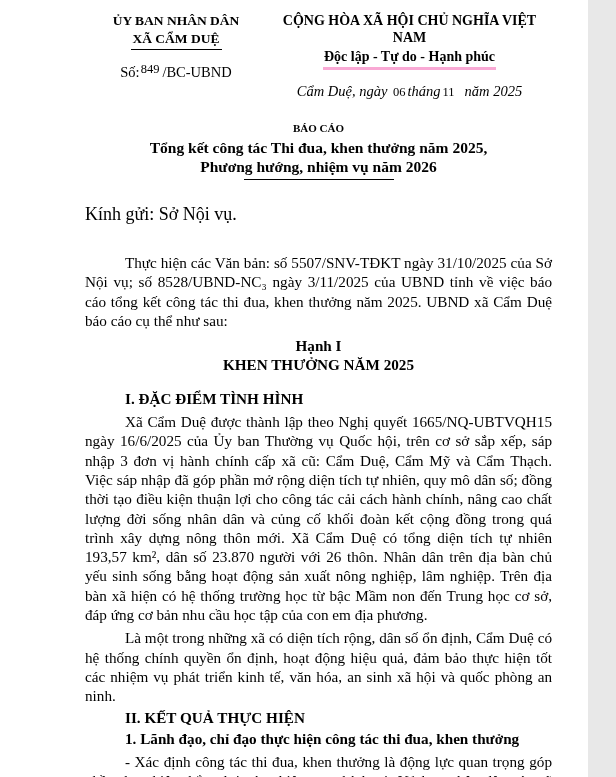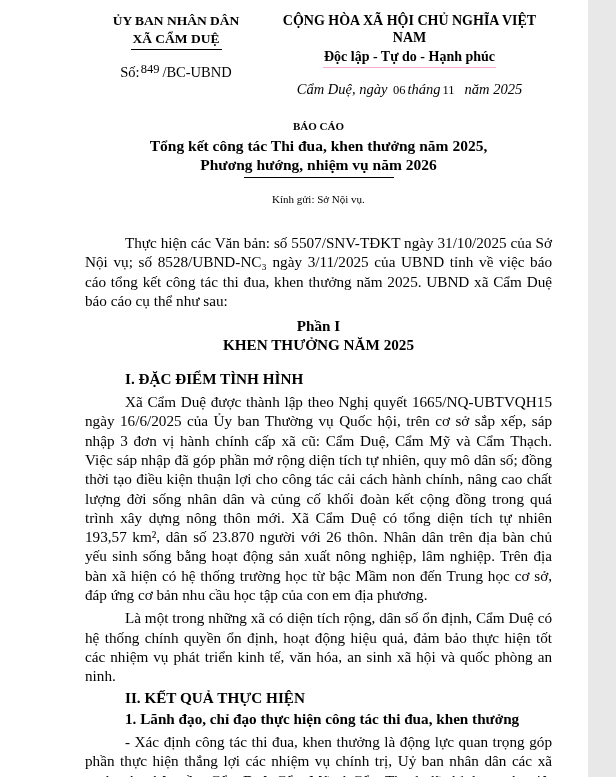--- a/index.html
+++ b/index.html
@@ -13,30 +13,30 @@
   .hdr{display:flex;}
   .hdr-left{width:182px;text-align:center;flex-shrink:0;}
   .hdr-right{flex:1;text-align:center;}
   .org1{font-weight:bold;font-size:13.5px;line-height:17px;}
   .org2-wrap{line-height:18px;}
   .org2{font-weight:bold;font-size:13.5px;display:inline-block;border-bottom:1px solid #000;padding:0 2px 1px 2px;}
   .doc-num{margin-top:14px;font-size:14.5px;}
   .num-raised{font-size:12.5px;position:relative;top:-4px;padding:0 3px 0 1px;}
   .nat1{font-weight:bold;font-size:14px;line-height:17px;}
   .nat2-wrap{line-height:19px;}
-  .nat2{font-weight:bold;font-size:14px;display:inline-block;border-bottom:1px solid #f9a8d4;padding:0 1px 1px 1px;}
+  .nat2{font-weight:bold;font-size:14px;display:inline-block;border-bottom:3px solid #f9a8d4;padding:0 1px 1px 1px;}
   .date-line{margin-top:13px;font-style:italic;font-size:14.5px;}
   .date-num{font-style:normal;font-size:12.5px;padding:0 2px;}
   .date-gap{display:inline-block;width:8px;}
   
   .doc-title{text-align:center;margin-top:19px;}
   .t1{font-weight:bold;font-size:11px;line-height:19px;font-family:Liberation Serif, serif;}
   .t2{font-weight:bold;font-size:15.5px;line-height:19px;}
   .title-rule{width:150px;border-top:1px solid #000;margin:3px auto 0 auto;height:0;}
-  .recipient{text-align:center;margin-top:15px;font-size:11px;}
+  .recipient{margin-top:24px;font-size:18px;}
   
   .para{
     font-size:15.2px;line-height:19.3px;text-align:justify;
     text-indent:40px;margin:7px 0 0 0;
   }
   .para.first{margin-top:28px;}
   .para.tight{margin-top:4px;}
   .part-heading{text-align:center;font-weight:bold;font-size:15.2px;line-height:19.3px;margin-top:6px;}
   .h1{font-weight:bold;font-size:15.2px;line-height:19.3px;text-indent:40px;margin-top:14px;}
   .h1.tight{margin-top:2px;}
@@ -65,21 +65,21 @@
     <div class="t2">Tổng kết công tác Thi đua, khen thưởng năm 2025,</div>
     <div class="t2">Phương hướng, nhiệm vụ năm 2026</div>
     <div class="title-rule"></div>
   </div>
 
   <div class="recipient">Kính gửi: Sở Nội vụ.</div>
 
   <p class="para first">Thực hiện các Văn bản: số 5507/SNV-TĐKT ngày 31/10/2025 của Sở Nội vụ; số 8528/UBND-NC₃ ngày 3/11/2025 của UBND tỉnh về việc báo cáo tổng kết công tác thi đua, khen thưởng năm 2025. UBND xã Cẩm Duệ báo cáo cụ thể như sau:</p>
 
   <div class="part-heading">
-    <div>Phần I</div>
+    <div>Hạnh I</div>
     <div>KHEN THƯỞNG NĂM 2025</div>
   </div>
 
   <div class="h1">I. ĐẶC ĐIỂM TÌNH HÌNH</div>
   <p class="para tight">Xã Cẩm Duệ được thành lập theo Nghị quyết 1665/NQ-UBTVQH15 ngày 16/6/2025 của Ủy ban Thường vụ Quốc hội, trên cơ sở sắp xếp, sáp nhập 3 đơn vị hành chính cấp xã cũ: Cẩm Duệ, Cẩm Mỹ và Cẩm Thạch. Việc sáp nhập đã góp phần mở rộng diện tích tự nhiên, quy mô dân số; đồng thời tạo điều kiện thuận lợi cho công tác cải cách hành chính, nâng cao chất lượng đời sống nhân dân và củng cố khối đoàn kết cộng đồng trong quá trình xây dựng nông thôn mới. Xã Cẩm Duệ có tổng diện tích tự nhiên 193,57 km², dân số 23.870 người với 26 thôn. Nhân dân trên địa bàn chủ yếu sinh sống bằng hoạt động sản xuất nông nghiệp, lâm nghiệp. Trên địa bàn xã hiện có hệ thống trường học từ bậc Mầm non đến Trung học cơ sở, đáp ứng cơ bản nhu cầu học tập của con em địa phương.</p>
   <p class="para tight">Là một trong những xã có diện tích rộng, dân số ổn định, Cẩm Duệ có hệ thống chính quyền ổn định, hoạt động hiệu quả, đảm bảo thực hiện tốt các nhiệm vụ phát triển kinh tế, văn hóa, an sinh xã hội và quốc phòng an ninh.</p>
 
   <div class="h1 tight">II. KẾT QUẢ THỰC HIỆN</div>
   <div class="h2">1. Lãnh đạo, chỉ đạo thực hiện công tác thi đua, khen thưởng</div>
   <p class="para tight">- Xác định công tác thi đua, khen thưởng là động lực quan trọng góp phần thực hiện thắng lợi các nhiệm vụ chính trị, Uỷ ban nhân dân các xã trước sáp nhập gồm Cẩm Duệ, Cẩm Mỹ và Cẩm Thạch đã chỉ đạo quán triệt đến toàn thể cán bộ, công chức, người lao động các văn bản: Chị thị số 34-CT/TW ngày 07/4/2014 của Bộ Chính trị về tiếp tục đổi mới công tác thi đua, khen thưởng; Chỉ thị số 19/CT-TTg</p>

